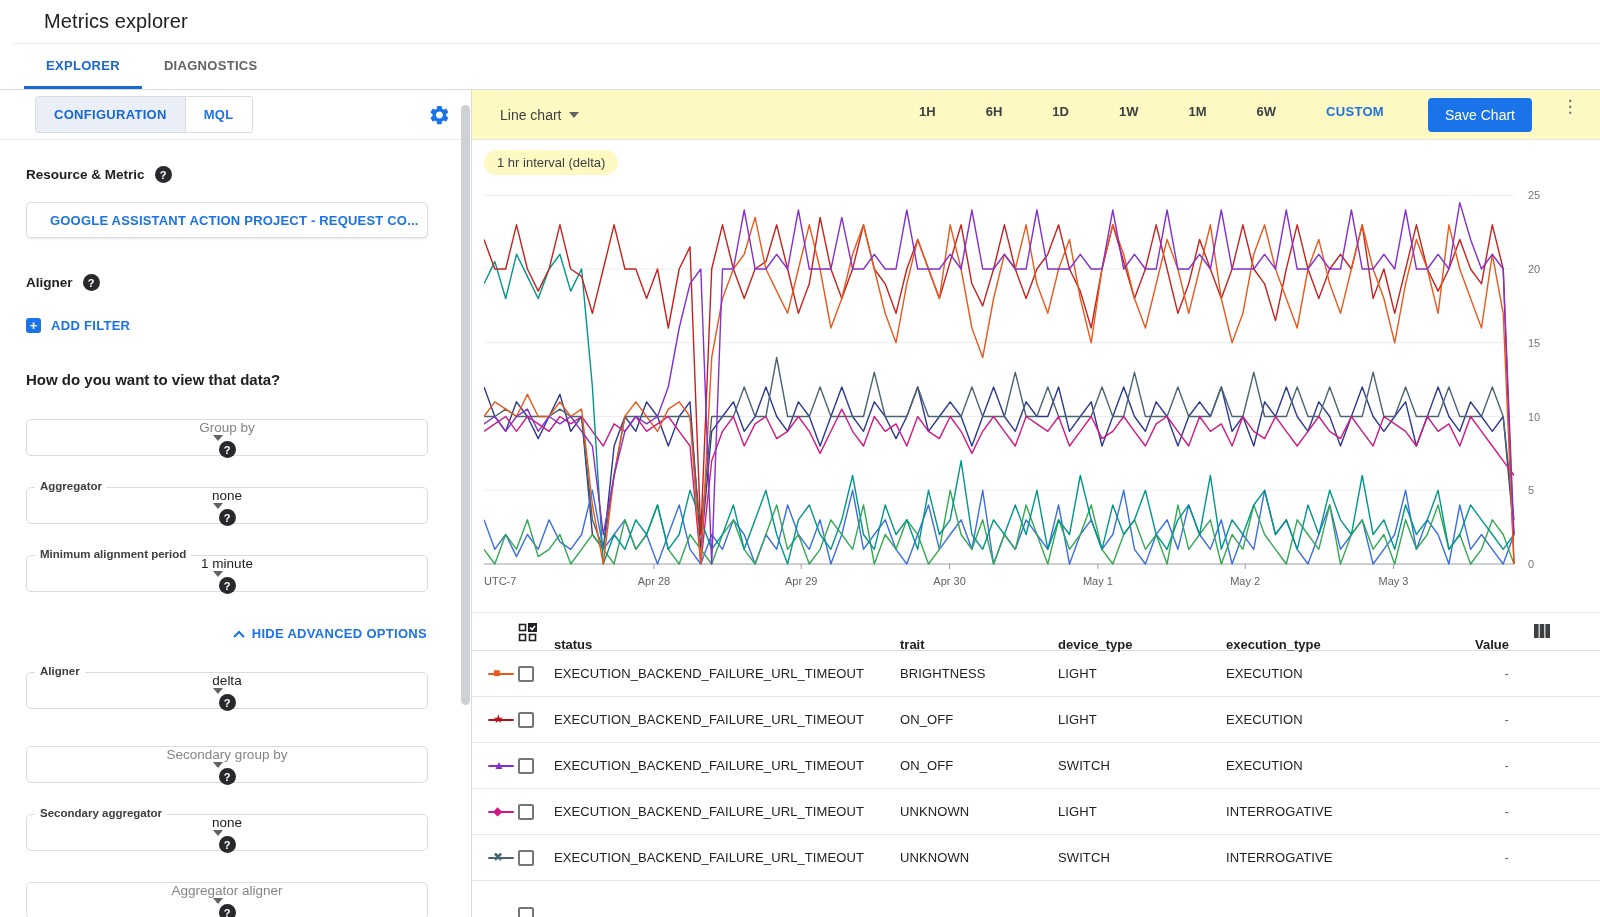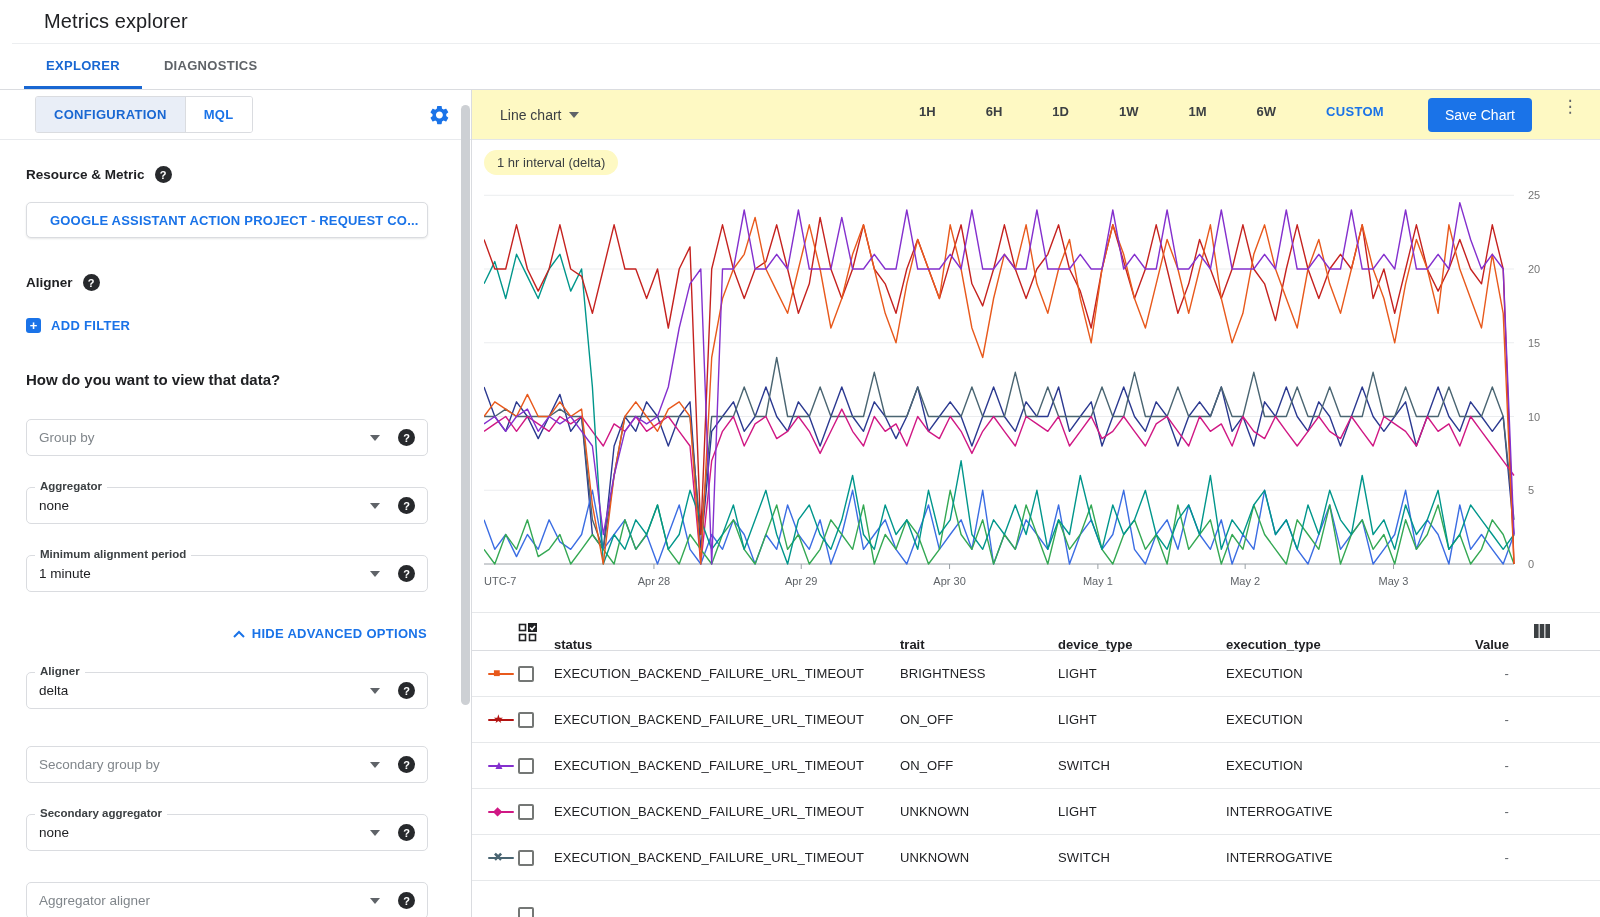--- a/index.html
+++ b/index.html
@@ -33,21 +33,21 @@
   .sect-label { font-size:13.5px; font-weight:700; color:#202124; display:flex; align-items:center; gap:10px; }
   .help { width:17px; height:17px; border-radius:50%; background:#27292c; color:#fff; font-size:11px; font-weight:700; display:inline-flex; align-items:center; justify-content:center; flex:none; }
   .metric-btn { margin-top:19px; width:402px; height:36px; border:1px solid #dadce0; border-radius:5px; background:#fff; box-shadow:0 1px 2px rgba(60,64,67,.12); display:flex; align-items:center; gap:9px; padding:0 14px; cursor:pointer; }
   .metric-btn span.lbl { font-size:13px; font-weight:700; letter-spacing:.2px; color:#1a73e8; white-space:nowrap; }
   .filters-sect { margin-top:36px; }
   .add-filter { margin-top:27px; display:flex; align-items:center; gap:10px; cursor:pointer; }
   .plus-box { width:15px; height:15px; background:#1a73e8; border-radius:3px; color:#fff; font-size:13px; font-weight:700; display:flex; align-items:center; justify-content:center; line-height:1; }
   .add-filter span.lbl { color:#1a73e8; font-size:13px; font-weight:700; letter-spacing:.3px; }
   .view-q { margin-top:38px; font-size:15px; font-weight:700; color:#202124; }
 
-  .field { position:relative; width:402px; height:37px; border:1px solid #dadce0; border-radius:5px; margin-top:31px; display:flex; align-items:center; padding:0 12px; background:#fff; cursor:pointer; }
+  .field { position:relative; width:402px; height:37px; border:1px solid #dadce0; border-radius:5px; margin-top:31px; display:flex; align-items:center; padding:0 12px; background:#fff; cursor:pointer;flex-direction:column; }
   .field .flabel { position:absolute; top:-8px; left:8px; background:#fff; padding:0 5px; font-size:11.5px; font-weight:700; color:#3c4043; }
   .field .fvalue { flex:1; font-size:13.5px; color:#202124; }
   .field .fvalue.ph { color:#80868b; }
   .caret { width:0; height:0; border-left:5px solid transparent; border-right:5px solid transparent; border-top:6px solid #5f6368; margin-right:18px; }
   .adv-toggle { margin-top:34px; display:flex; align-items:center; gap:7px; color:#1a73e8; font-size:13px; font-weight:700; letter-spacing:.3px; cursor:pointer;justify-content:flex-end; }
   .left-scrollbar { position:absolute; right:1px; top:15px; width:9px; height:600px; background:#cdd0d4; border-radius:5px; }
 
   
   .chart-toolbar { height:50px; background:#fef9c3; border-bottom:1px solid #e3e6e8; display:flex; align-items:center; padding:0 16px 0 28px; }
   .chart-type { display:flex; align-items:center; gap:8px; font-size:14px; color:#3c4043; cursor:pointer; }

